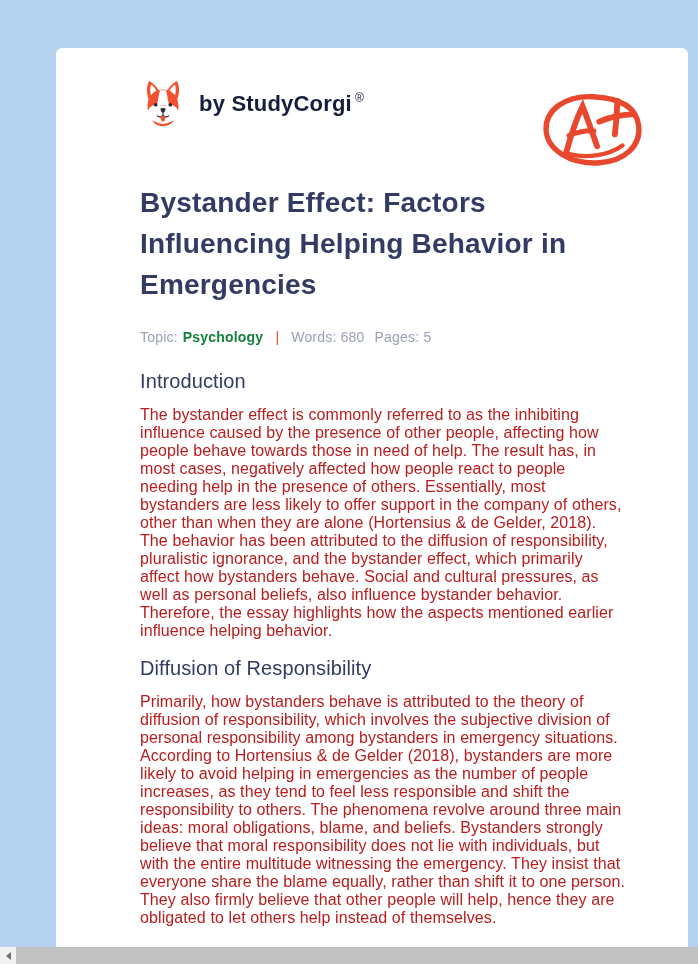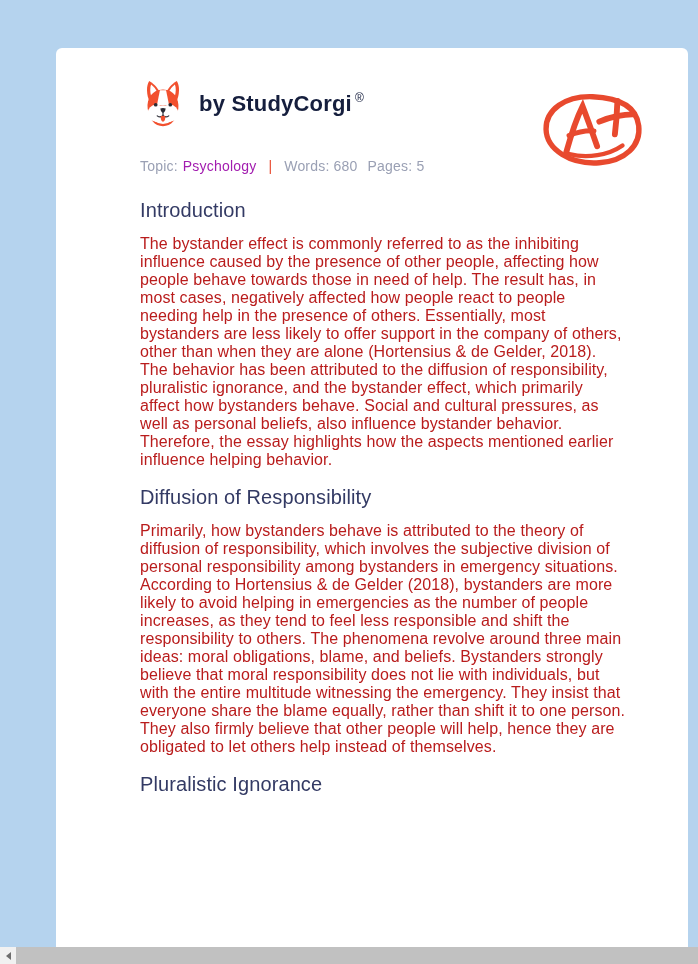--- a/index.html
+++ b/index.html
@@ -37,21 +37,21 @@
     font-size: 28px; line-height: 41px; font-weight: 700;
     color: #333a64; letter-spacing: 0.2px;
   }
   .meta {
     display: flex; align-items: center;
     font-size: 14px; line-height: 16px; color: #9aa0b4;
     letter-spacing: 0.2px;
     margin-top: 24px;
   }
   .meta .topic-label { margin-right: 5px; }
-  .meta .topic-link { color: #a21caf; font-weight: 400; text-decoration: none; cursor: pointer; }
+  .meta .topic-link { color: #15803d; font-weight: 700; text-decoration: none; cursor: pointer; }
   .meta .divider { color: #e8492e; margin: 0 12px; }
   .meta .stat { margin-right: 10px; }
 
   
   .section-heading {
     margin: 24px 0 13px;
     font-size: 20px; line-height: 24px; font-weight: 400;
     color: #333a64; letter-spacing: 0.1px;
   }
   .section-heading.tight { margin-top: 16px; }
@@ -121,20 +121,21 @@
           <path d="M58 7 C30 4 9 17 8 37 C7 58 31 75 60 75 C87 75 104 60 103 40 C102 20 85 10 58 7 Z" stroke-width="5.5"></path>
           <path d="M27 62 C33 45 41 26 47 16 C51 29 56 47 59 58" stroke-width="6"></path>
           <path d="M31 45 C40 42 50 41 57 42" stroke-width="5"></path>
           <path d="M63 33 C74 29 89 27 99 28" stroke-width="6"></path>
           <path d="M83 13 C82 23 80 37 78 47" stroke-width="6"></path>
           <path d="M30 64 C48 70 70 68 85 59" stroke-width="4.5"></path>
         </g>
       </svg>
     </div>
 
+    <h1 class="title">Bystander Effect: Factors Influencing Helping Behavior in Emergencies</h1>
 
     <div class="meta">
       <span class="topic-label">Topic:</span>
       <a class="topic-link">Psychology</a>
       <span class="divider">|</span>
       <span class="stat">Words: 680</span>
       <span class="stat">Pages: 5</span>
     </div>
 
     <h2 class="section-heading">Introduction</h2>

